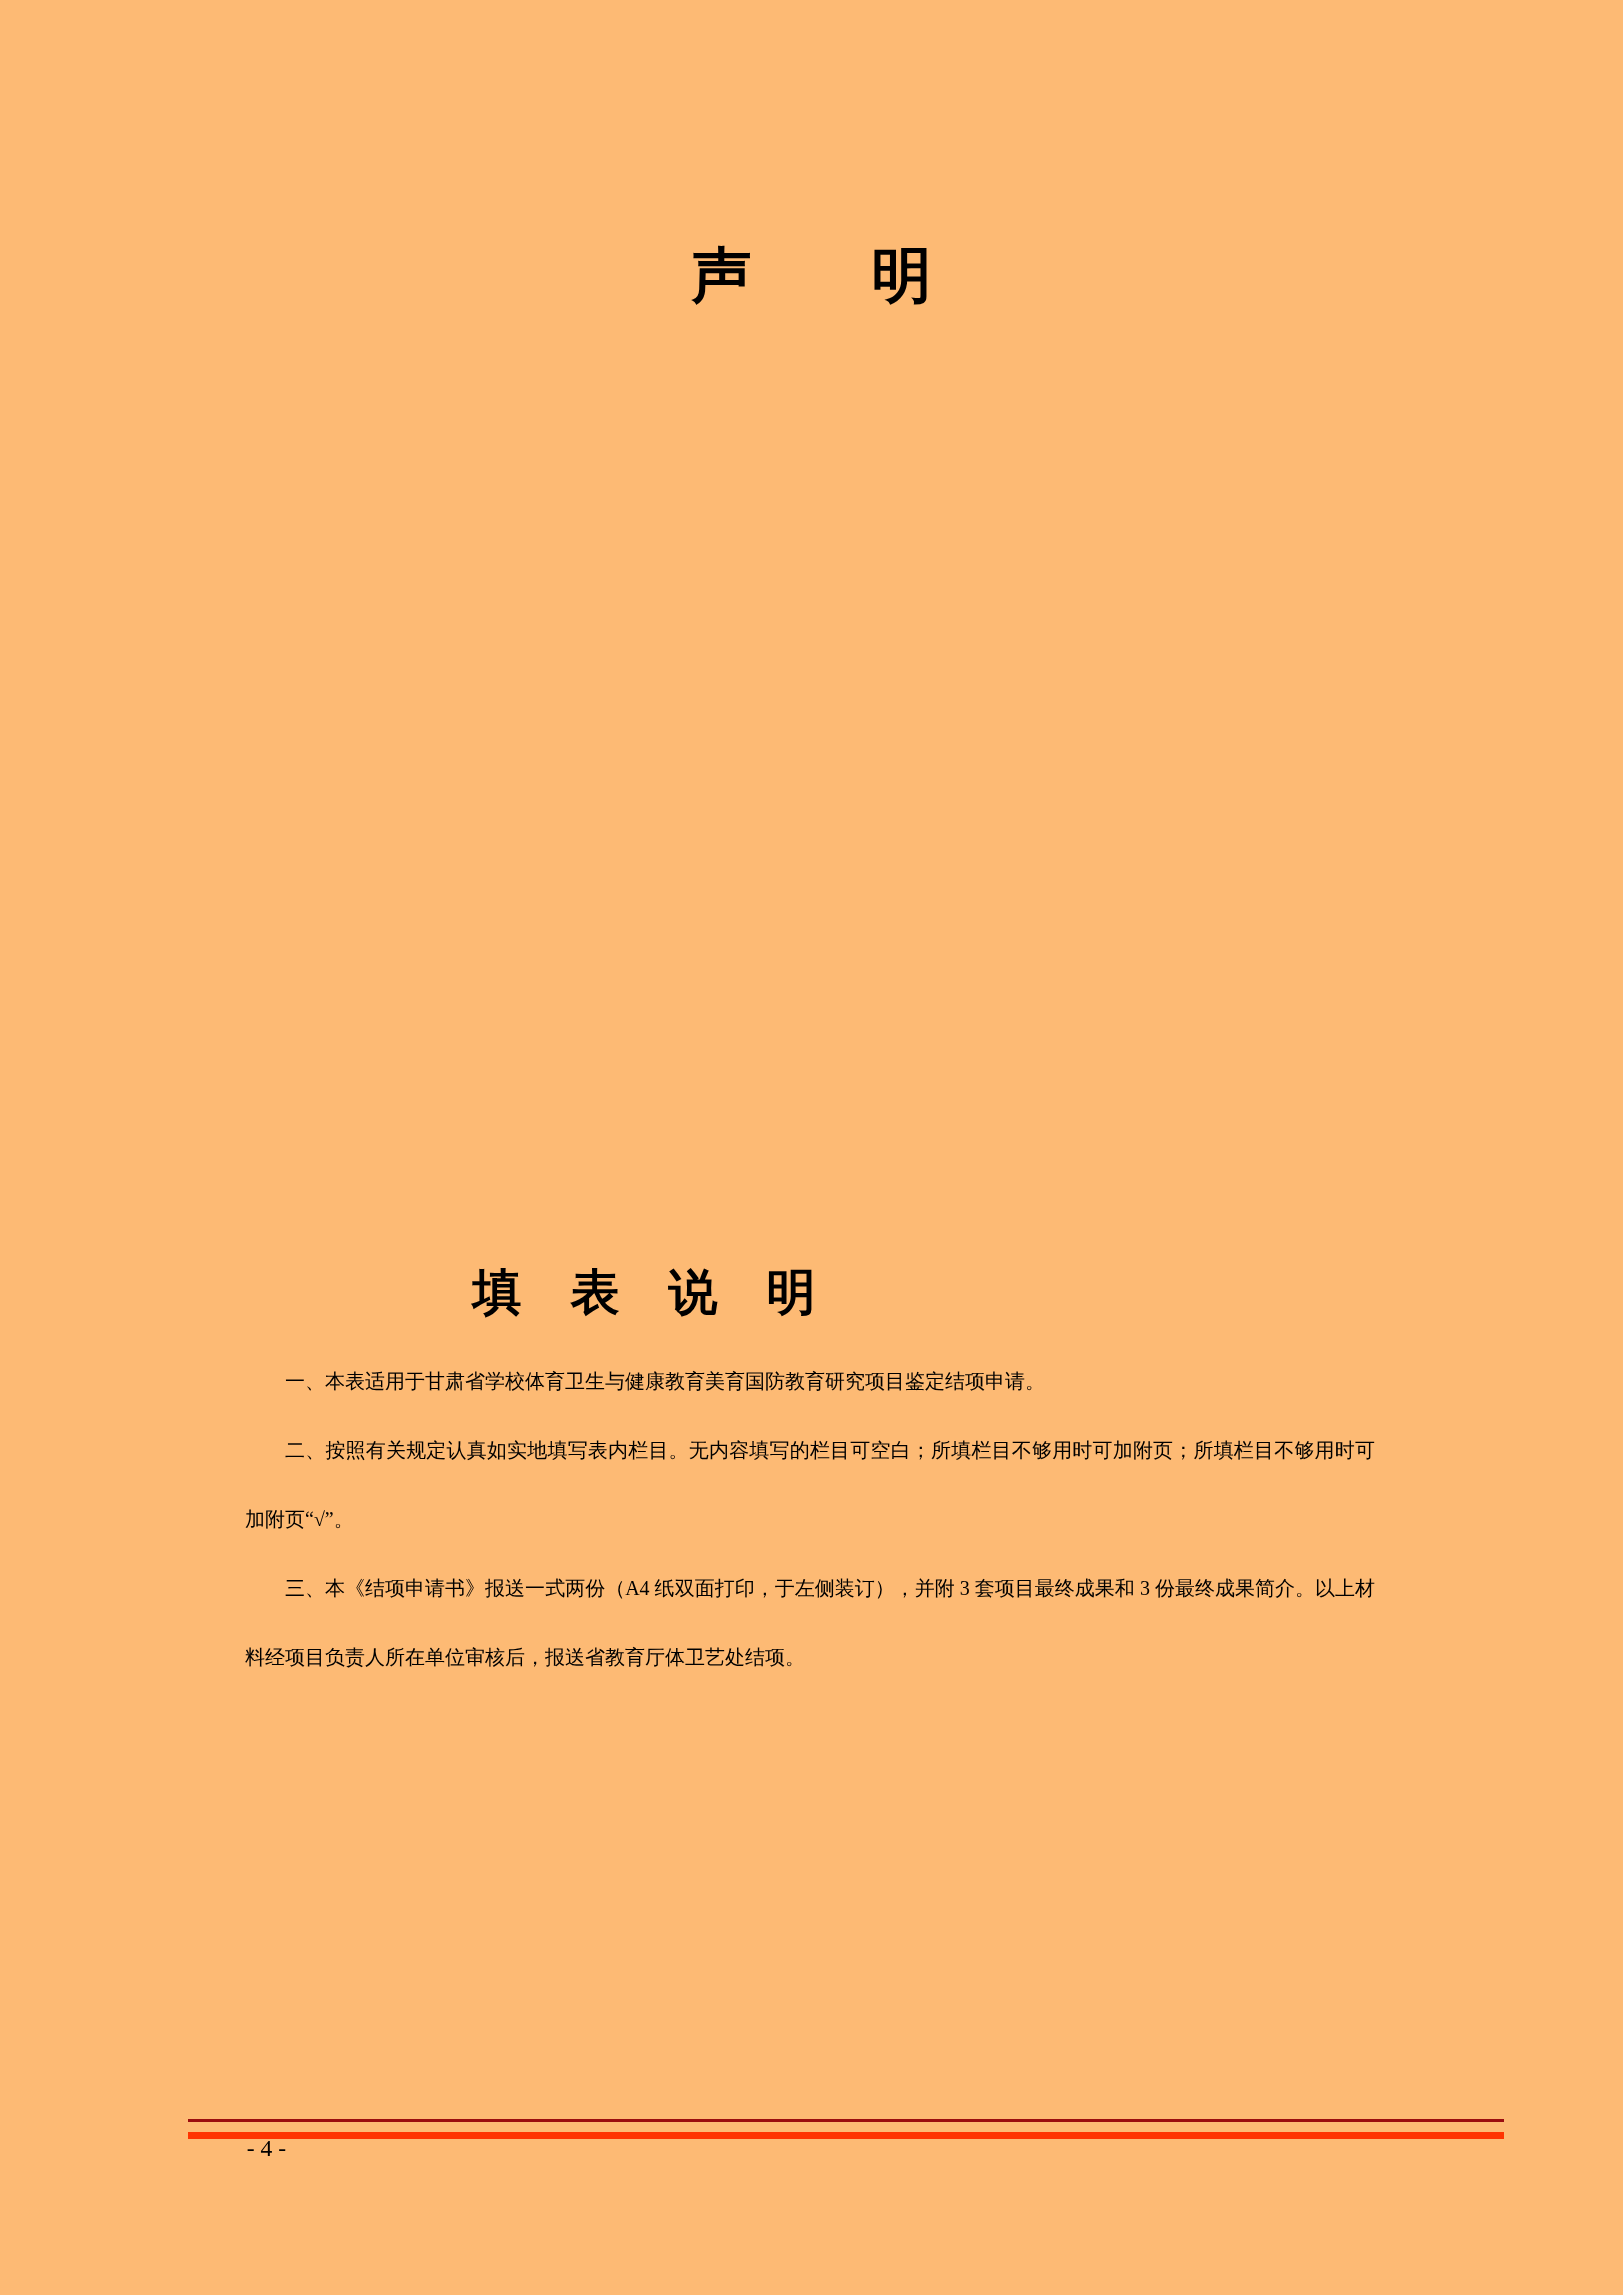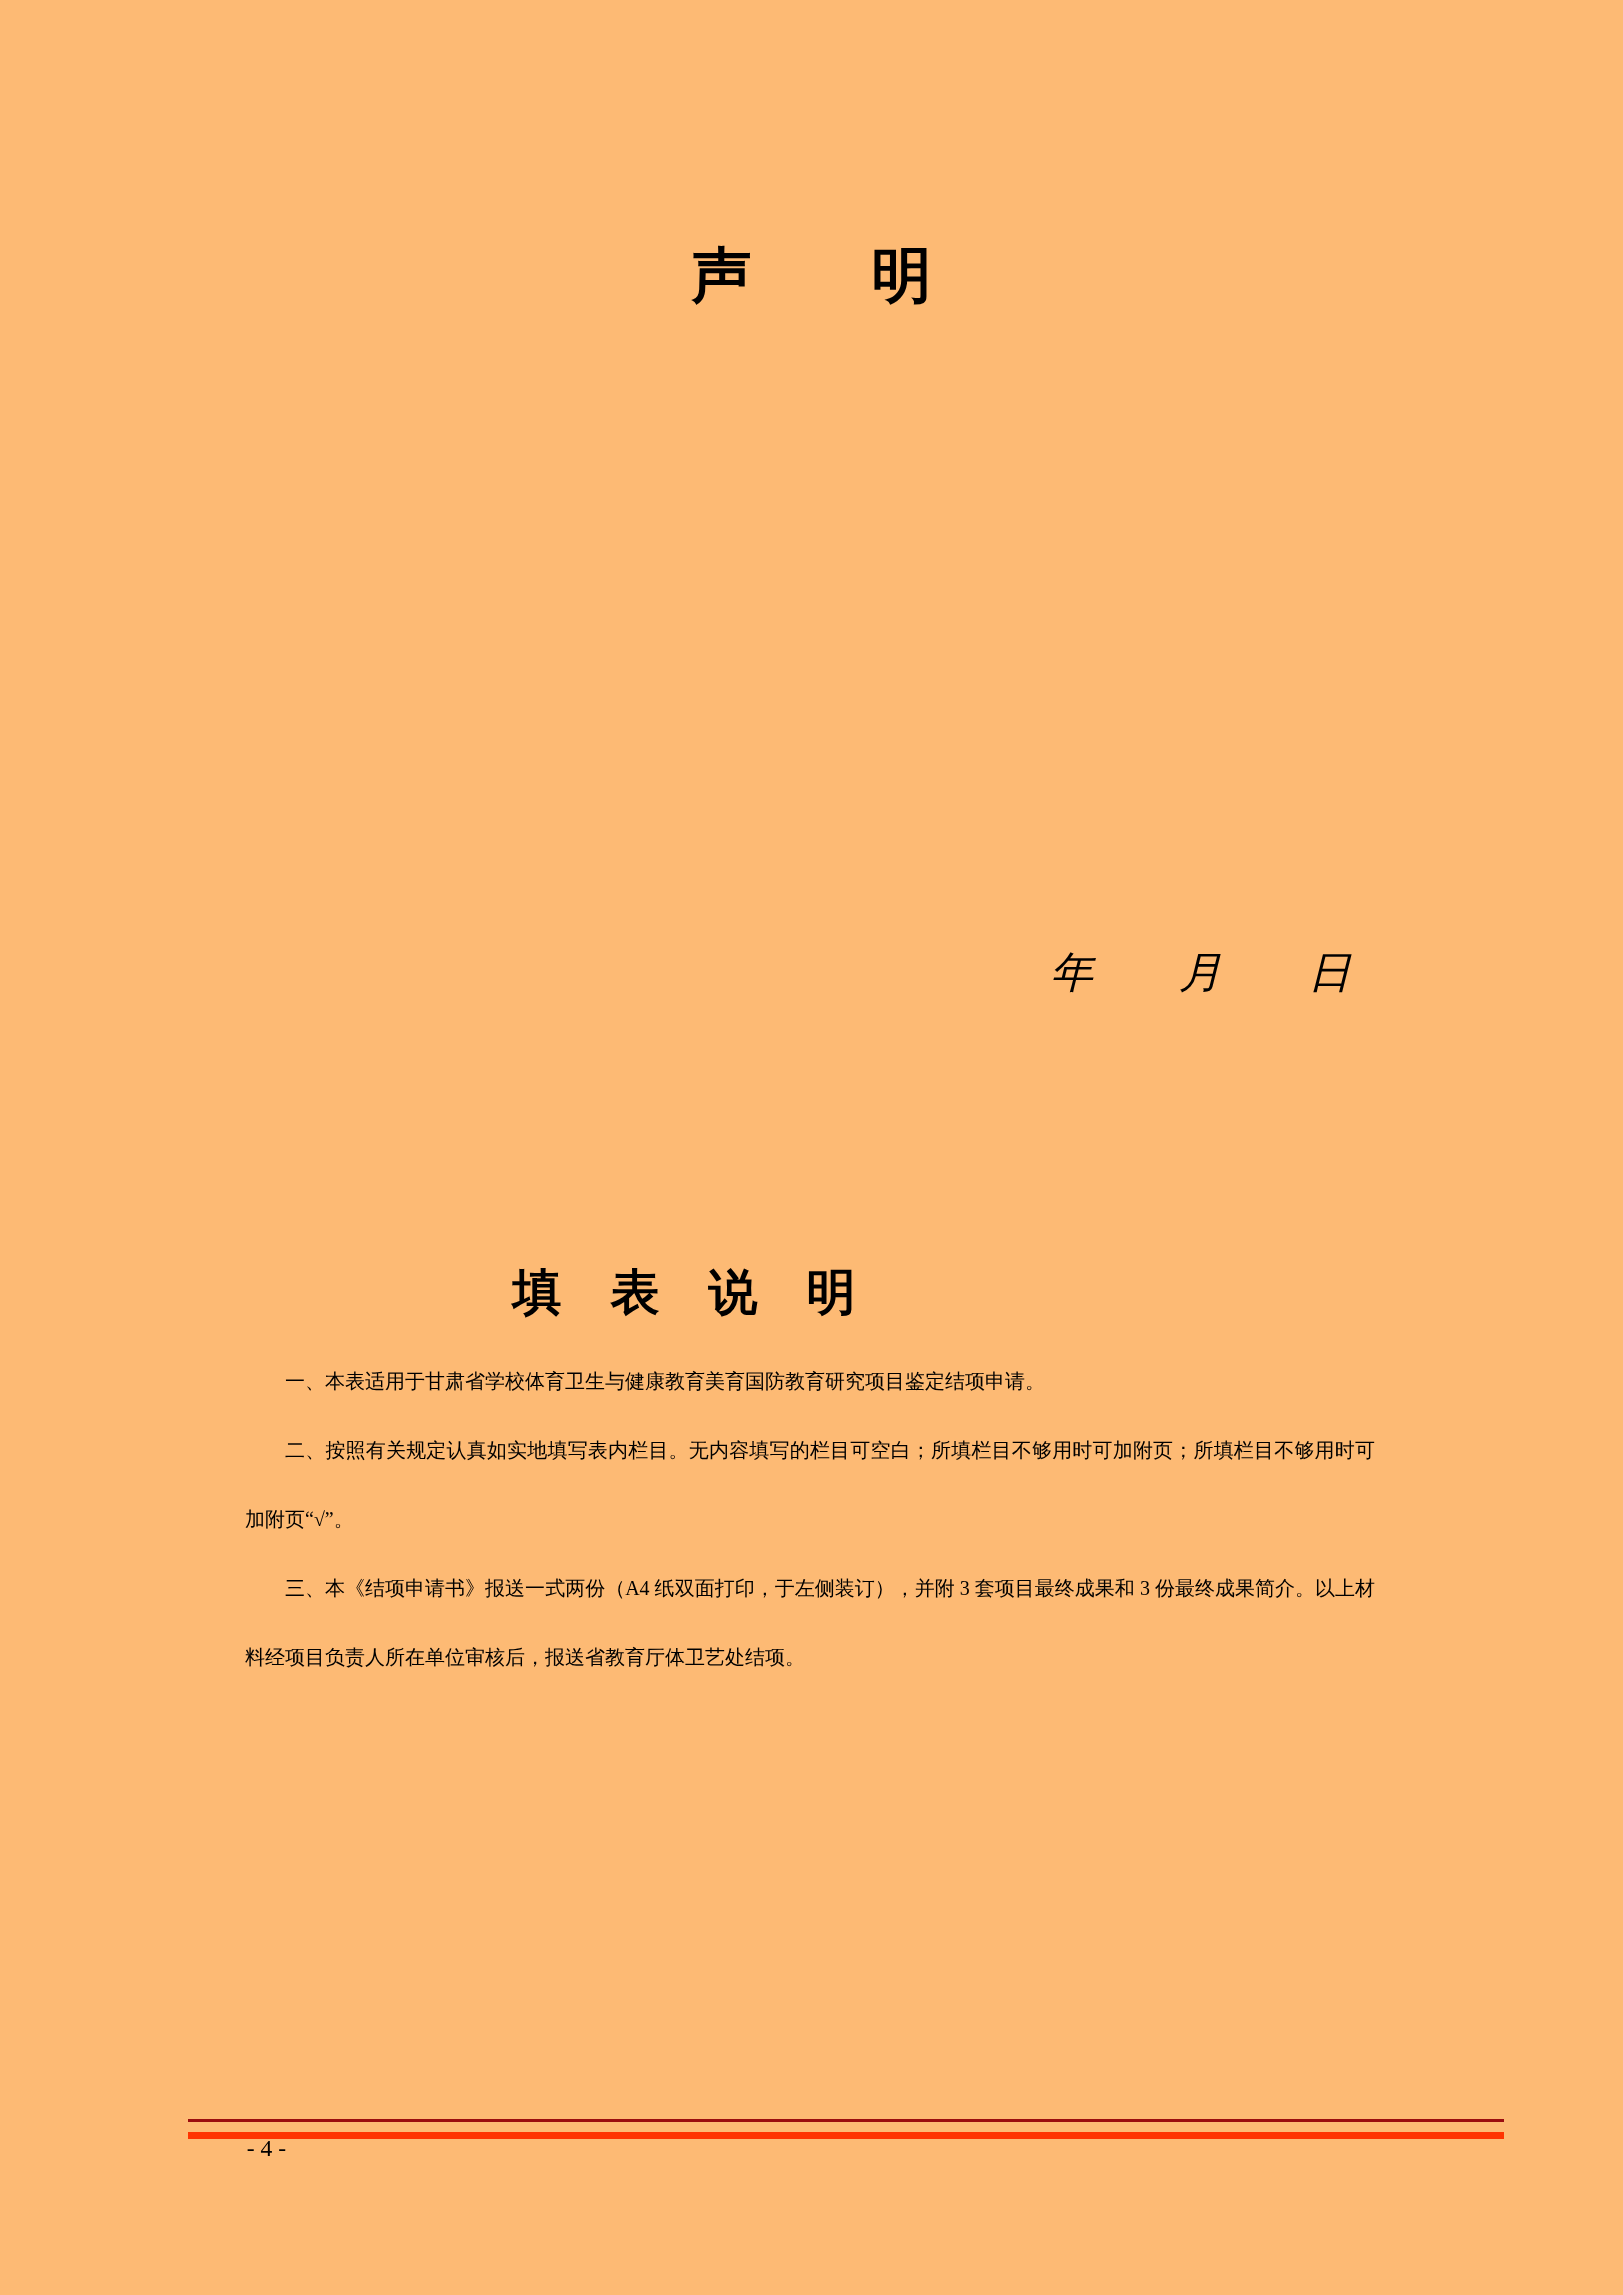--- a/index.html
+++ b/index.html
@@ -51,21 +51,20 @@
     white-space:pre;
   }
   
   .instr-title{
     position:absolute;
     top:1260px; left:0; width:1288px;
     text-align:center;
     font-size:49px;
     font-weight:bold;
     white-space:pre;
-    padding-left:40px;
   }
   .instr-block{
     position:absolute;
     top:1347px; left:245px; width:1130px;
     font-size:20px;
     line-height:69px;
     text-align:justify;
   }
   .instr-block p{
     margin:0;
@@ -92,21 +91,20 @@
 </style>
 </head>
 <body>
 
 <div class="page">
 
   <div class="decl-title">声　　明</div>
 
 
 
-  <div class="decl-date">年　　月　　日</div>
 
   <div class="instr-title">填　表　说　明</div>
 
   <div class="instr-block">
     <p>一、本表适用于甘肃省学校体育卫生与健康教育美育国防教育研究项目鉴定结项申请。</p>
     <p>二、按照有关规定认真如实地填写表内栏目。无内容填写的栏目可空白；所填栏目不够用时可加附页；所填栏目不够用时可加附页“√”。</p>
     <p>三、本《结项申请书》报送一式两份（A4 纸双面打印，于左侧装订），并附 3 套项目最终成果和 3 份最终成果简介。以上材料经项目负责人所在单位审核后，报送省教育厅体卫艺处结项。</p>
   </div>
 
   <div class="footer-line-dark" style="background: rgb(155, 13, 15);"></div>

